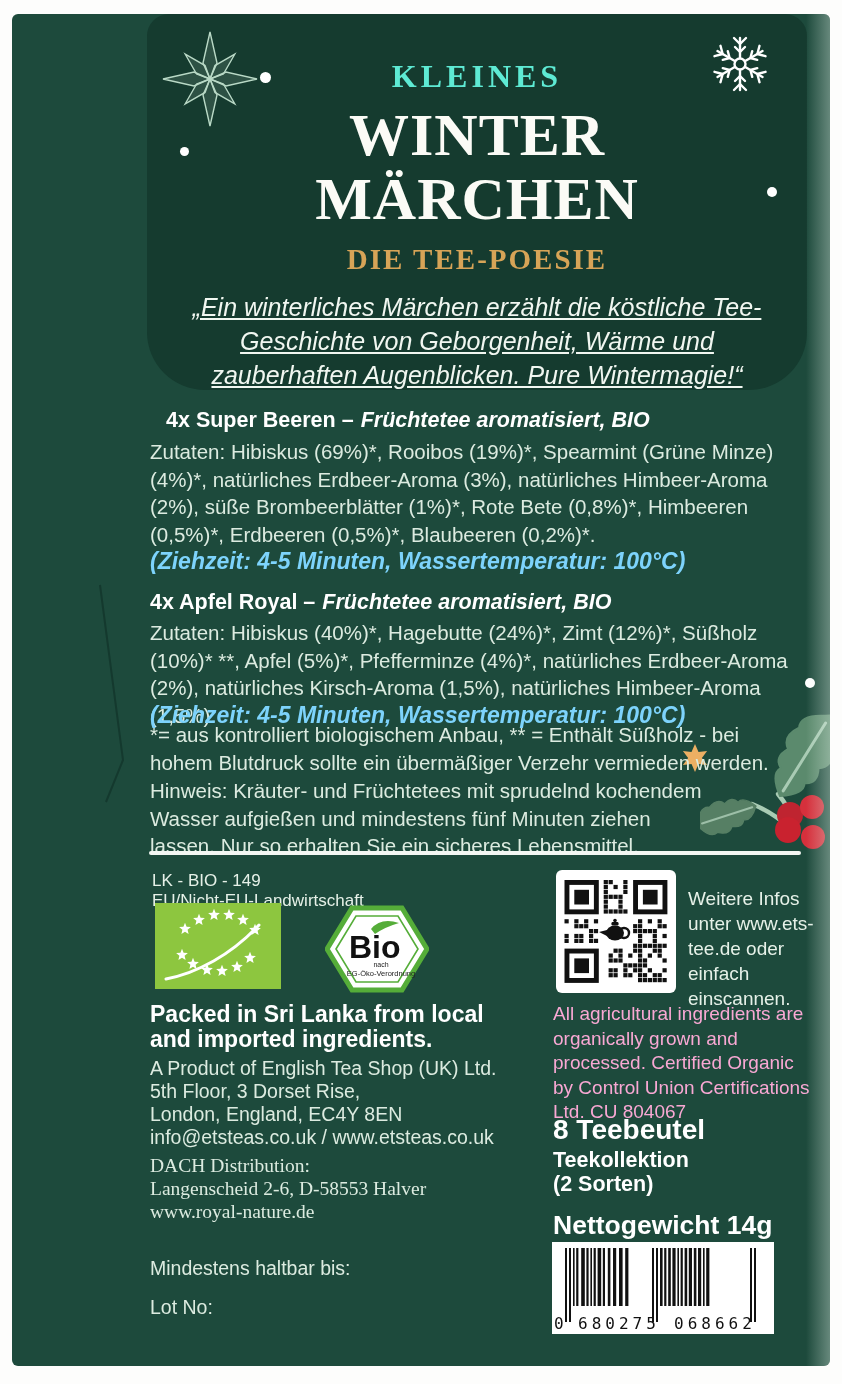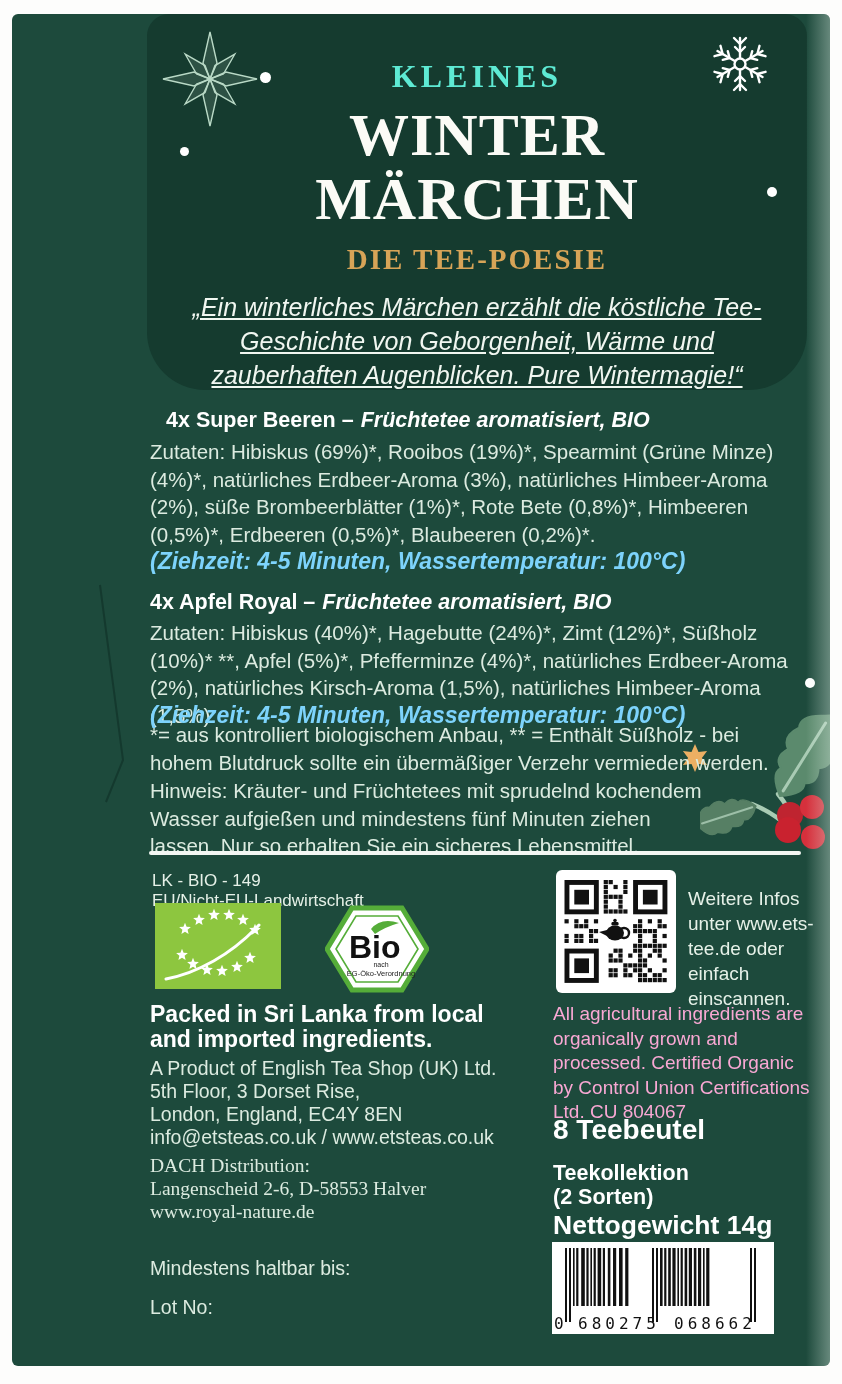--- a/index.html
+++ b/index.html
@@ -24,21 +24,21 @@
   .h3 .vtype{font-style:italic;margin-left:7px;}
   .body-text{font-size:20.5px;line-height:27.5px;color:#dcebe0;}
   .brew{font-size:23px;font-style:italic;font-weight:600;color:#7dd3fc;}
   .divider{position:absolute;left:137px;top:837px;width:652px;height:4px;background:#f3f7f3;border-radius:2px;}
   .small-code{font-size:17px;line-height:20px;color:#e6f1e8;}
   .packed{font-size:23px;line-height:25px;font-weight:700;color:#ffffff;}
   .addr{font-size:19.5px;line-height:23px;color:#dcebe0;}
   .orgnote{font-size:19px;line-height:24.5px;color:#f9a8d4;}
   .qrnote{font-size:19px;line-height:25px;color:#e6f1e8;}
   .packcount{font-size:28px;font-weight:700;color:#ffffff;}
-  .packkind{font-size:21.5px;line-height:24px;font-weight:700;color:#ffffff;margin-top:13px;}
+  .packkind{font-size:21.5px;line-height:24px;font-weight:700;color:#ffffff;}
   .netweight{font-size:26.5px;font-weight:700;color:#ffffff;}
   .dot{position:absolute;background:#ffffff;border-radius:50%;}
   .mono{font-family:"DejaVu Sans Mono",monospace;}
   svg{display:block;}
 </style>
 </head>
 <body>
 
 <div class="page">
   <div class="label">

